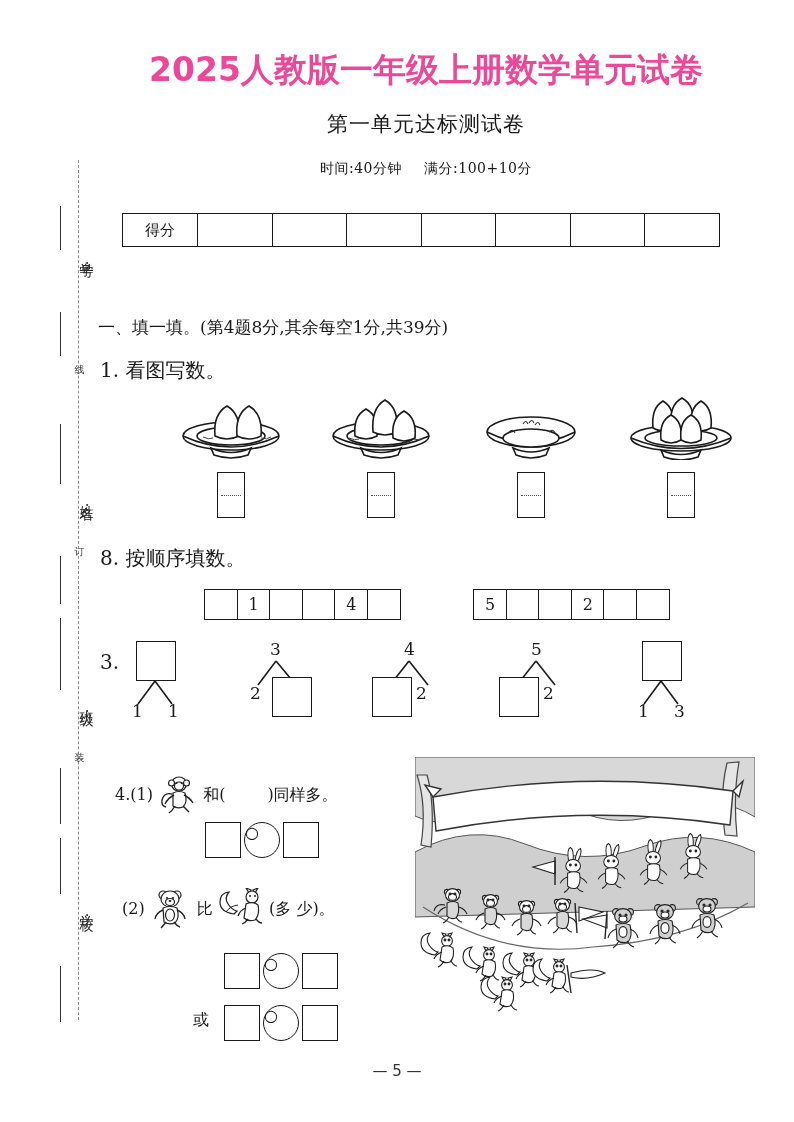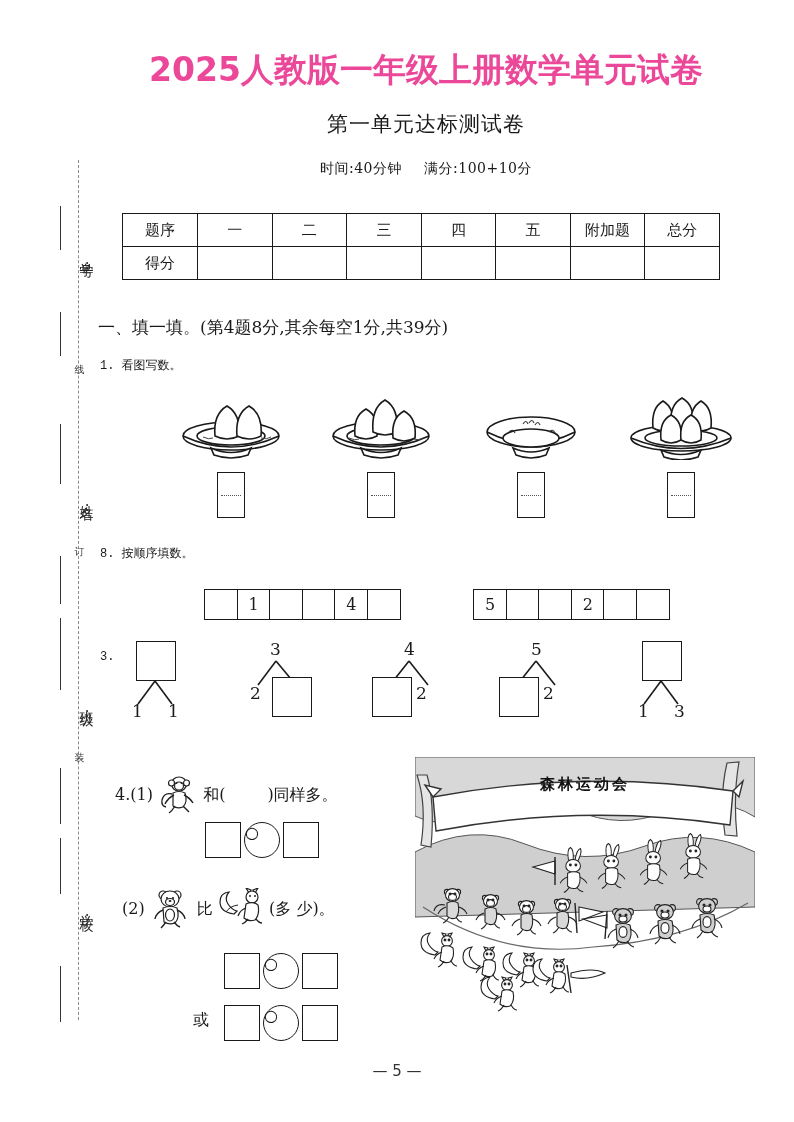--- a/index.html
+++ b/index.html
@@ -103,23 +103,22 @@
   .score-table td.head-cell { width: 74px; }
 
   
   .sec-head {
     position: absolute;
     font-size: 17px;
     white-space: nowrap;
   }
   .q-head {
     position: absolute;
-    font-size: 12px;
+    font-size: 20px;
     white-space: nowrap;
-    font-family: Liberation Mono, monospace;
   }
 
   
   .plates { position: absolute; left: 120px; top: 392px; width: 640px; height: 120px; }
   .plate-unit { position: absolute; top: 0; width: 150px; }
   .plate-svg { display: block; margin: 0 auto; }
   .ans-box {
     width: 26px; height: 44px;
     border: 1.3px solid #1a1a1a;
     margin: 12px auto 0;
@@ -234,30 +233,20 @@
 </div>
 
 <div class="main-title">2025人教版一年级上册数学单元试卷</div>
 <div class="sub-title">第一单元达标测试卷</div>
 <div class="meta-line">
   <span>时间:40分钟</span><span class="gap"></span><span>满分:100+10分</span>
 </div>
 
 <table class="score-table">
   <tbody>
-      <tr>
-    <td class="head-cell">题序</td>
-    <td>一</td>
-    <td>二</td>
-    <td>三</td>
-    <td>四</td>
-    <td>五</td>
-    <td>附加题</td>
-    <td>总分</td>
-  </tr>
   <tr>
     <td class="head-cell">得分</td>
     <td></td>
     <td></td>
     <td></td>
     <td></td>
     <td></td>
     <td></td>
     <td></td>
   </tr>
@@ -737,16 +726,15 @@
         <path d="M21 19 q-6 2 -8 7" fill="none"></path>
         <path d="M23 28 q-3 5 -6 6" fill="none"></path>
           <path d="M30 28 q3 5 6 5" fill="none"></path>
         <circle cx="24" cy="7" r="0.9" fill="#222"></circle>
           <circle cx="28" cy="7" r="0.9" fill="#222"></circle>
       </g>
       <path d="M156 216 q22 -6 34 0 q-18 8 -34 4z" fill="#fff"></path>
       <line x1="152" y1="208" x2="156" y2="236" stroke="#222" stroke-width="1.4"></line>
     </g>
   </svg>
-  <div class="banner-text">森林运动会</div>
 </div>
 
 <div class="page-num">— 5 —</div>
 
 </body></html>

